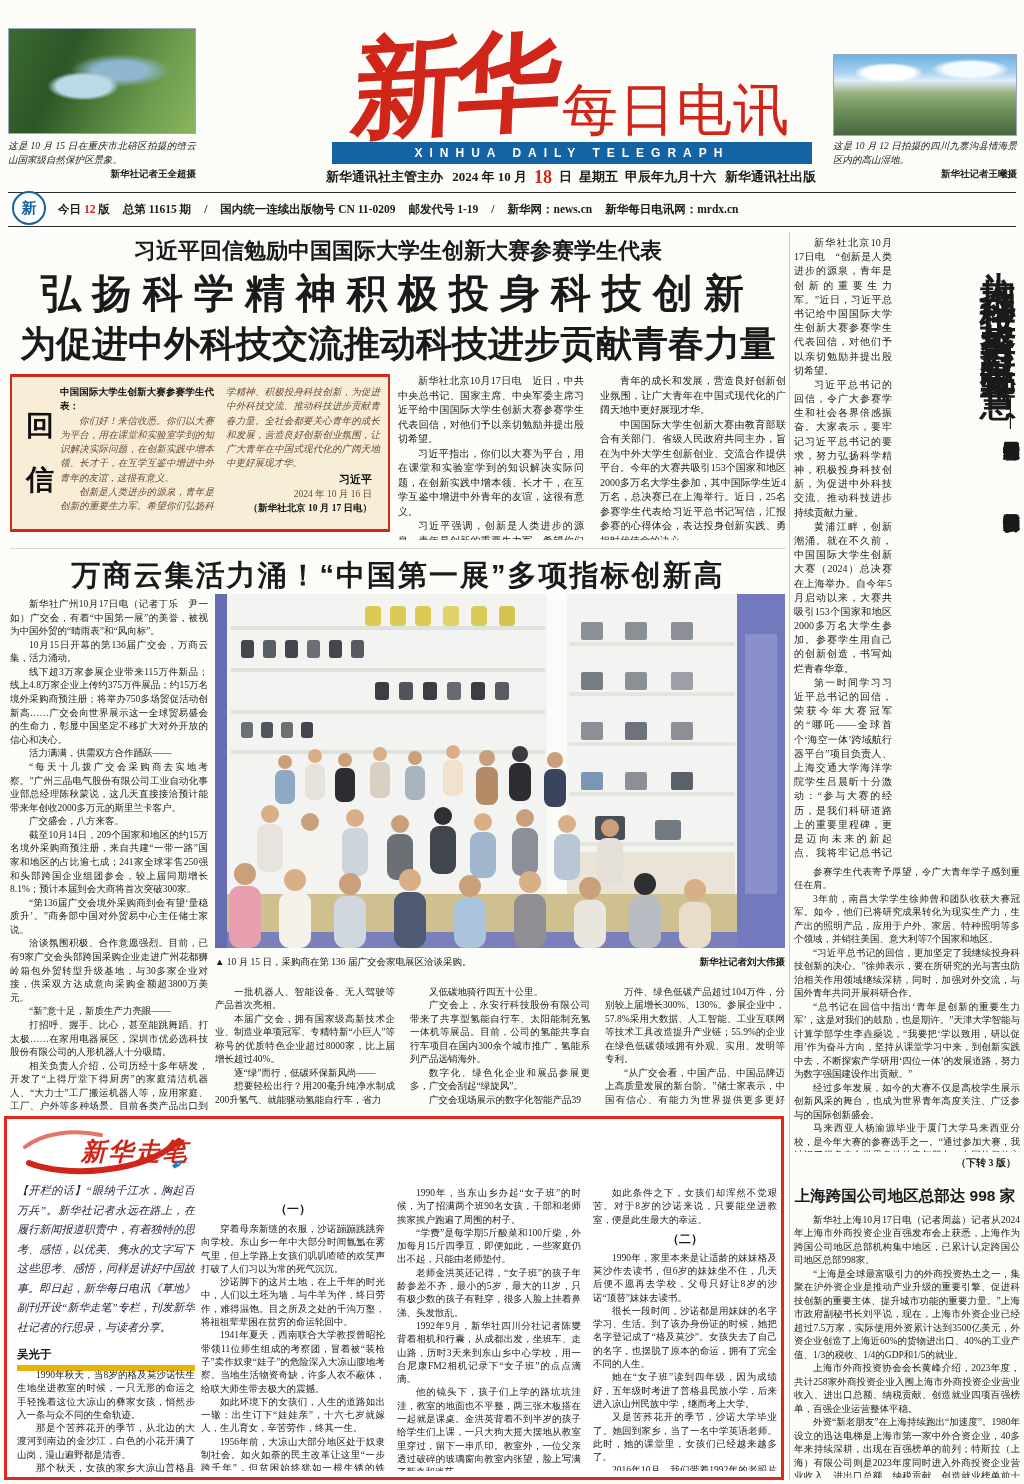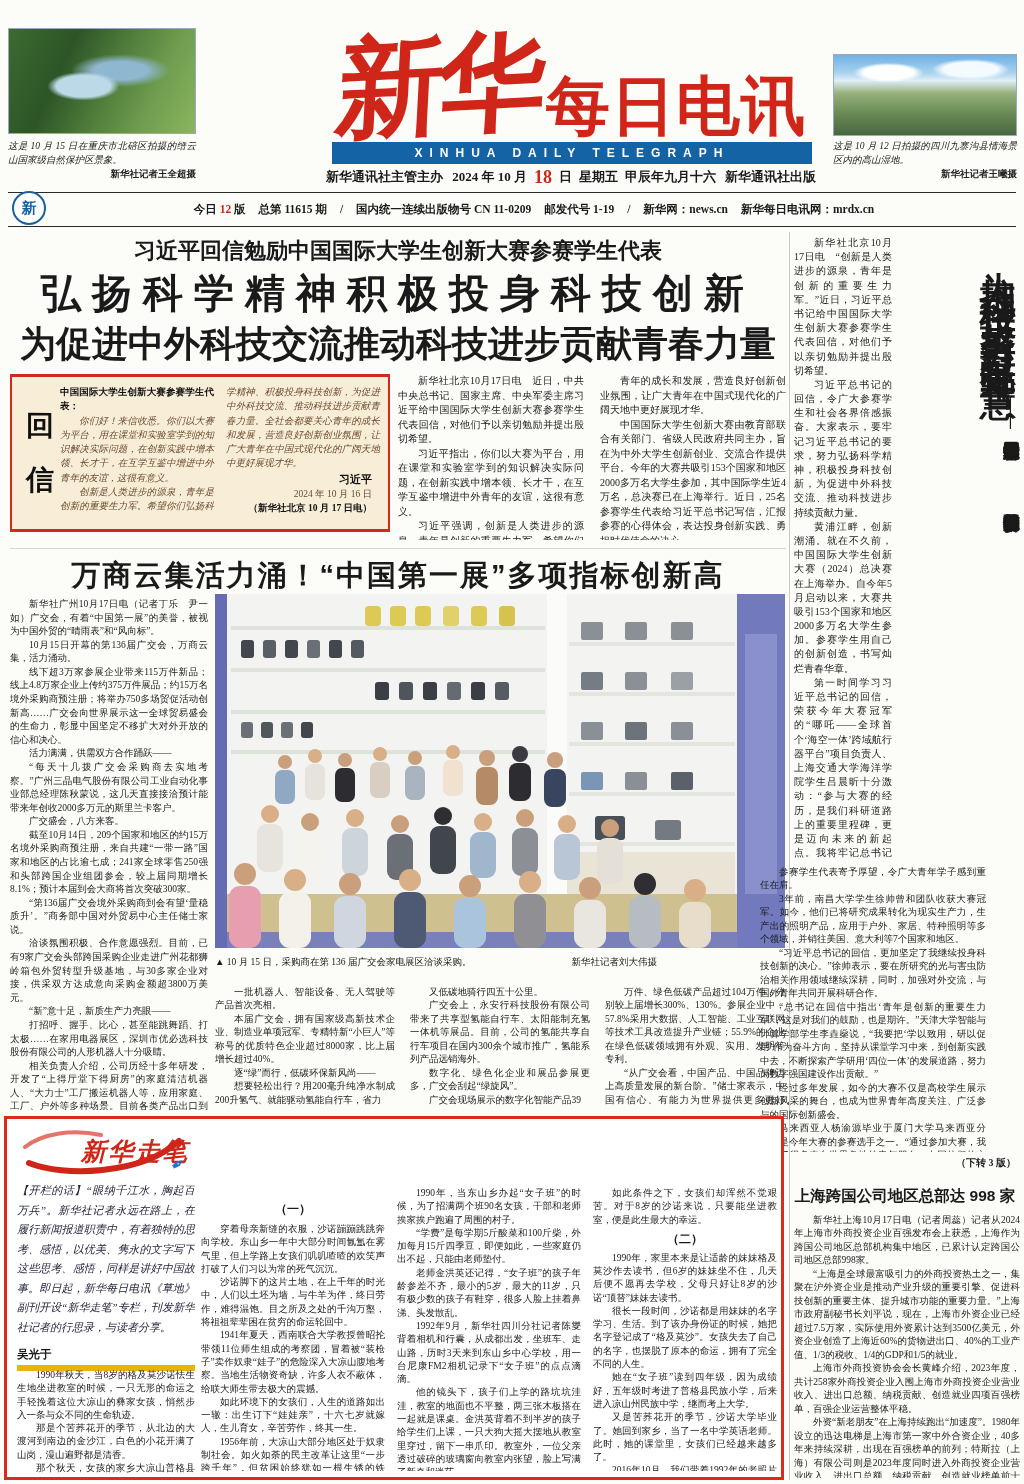--- a/index.html
+++ b/index.html
@@ -18,28 +18,28 @@
   .photo-right { left:833px; top:54px; width:184px; height:82px;
     background:
       radial-gradient(ellipse 50px 14px at 30% 22%, #fff 0 50%, transparent 70%),
       radial-gradient(ellipse 60px 16px at 75% 18%, #f4fbff 0 45%, transparent 65%),
       linear-gradient(180deg,#6fb2e4 0%,#a8d1ee 22%,#dfeef7 32%,#97b07c 48%,#6d8f58 70%,#49663f 100%);
     border:1px solid #9ab; }
   .tiny-cap { font-size:9.5px; line-height:1.45; color:#222; text-align:justify; font-style:italic; }
   .tiny-credit { display:block; text-align:right; font-weight:bold; font-style:normal; }
   .masthead { left:330px; top:14px; width:482px; height:126px; display:flex; align-items:flex-end; justify-content:center; color:#d0261a; font-family:"Liberation Serif", serif; white-space:nowrap; }
   .mast-calli { font-size:108px; font-weight:bold; line-height:1; transform:rotate(-3deg) skewX(-6deg); letter-spacing:-6px; margin-right:6px; }
-  .mast-block { font-size:64px; font-weight:bold; line-height:1.05; letter-spacing:1px; }
+  .mast-block { font-size:56px; font-weight:normal; line-height:1.05; letter-spacing:1px; }
   .english-bar { left:332px; top:142px; width:480px; height:22px; background:#1464a5; color:#fff; display:flex; align-items:center; justify-content:center; font-family:"Liberation Sans", sans-serif; font-size:12px; font-weight:bold; letter-spacing:7px; }
   .dateline { left:326px; top:168px; width:490px; display:flex; justify-content:space-between; align-items:baseline; font-size:13px; font-weight:bold; white-space:nowrap; }
   .date-center { display:flex; align-items:flex-end; gap:7px; }
   .date-day { color:#d0261a; font-size:18px; line-height:1; }
   .rule { background:#2a2a2a; height:1px; }
   .emblem { left:12px; top:191px; width:34px; height:34px; border-radius:50%; border:2px solid #17619f; background:#fff; color:#17619f; display:flex; align-items:center; justify-content:center; font-size:15px; font-weight:bold; z-index:2; }
-  .infobar { left:58px; top:197px; width:952px; height:24px; display:flex; justify-content:center; align-items:center; gap:13px; font-size:11.5px; font-weight:bold; white-space:nowrap; }
+  .infobar { left:58px; top:197px; width:952px; height:24px; display:flex; justify-content:flex-start; align-items:center; gap:13px; font-size:11.5px; font-weight:bold; white-space:nowrap; }
   .red { color:#d0261a; }
 
   
   .kicker { left:10px; top:236px; width:776px; text-align:center; font-size:22px; font-weight:900; font-family:"Liberation Sans",sans-serif; }
   .h1a { left:10px; top:266px; width:776px; text-align:center; font-size:40px; font-weight:900; letter-spacing:11px; font-family:"Liberation Sans",sans-serif; }
   .h1b { left:10px; top:320px; width:776px; text-align:center; font-size:36px; font-weight:900; letter-spacing:0; font-family:"Liberation Sans",sans-serif; }
   .letterbox { left:10px; top:374px; width:380px; height:158px; background:#f8eed8; border:2px solid #d3281e; border-top-width:3px; border-bottom-width:3px; display:flex; padding:8px 8px; }
   .letter-label { width:40px; display:flex; flex-direction:column; align-items:center; justify-content:center; gap:16px; font-size:28px; font-weight:900; color:#111; }
   .letter-body { flex:1; column-count:2; column-gap:12px; font-size:9.5px; line-height:1.5; color:#6b4a2e; }
   .letter-body .salut { font-weight:bold; color:#111; text-indent:0; font-style:normal; }
@@ -49,32 +49,32 @@
   .letter-sign .wire { font-weight:bold; color:#111; }
   .lead-cols { left:398px; top:374px; width:388px; height:166px; display:flex; gap:16px; overflow:hidden; }
   .lcol { flex:1; font-size:10px; line-height:1.45; }
 
   
   .fair-rule { left:10px; top:548px; width:776px; height:1px; background:#d8d8d2; }
   .fair-headline { left:10px; top:556px; width:776px; text-align:center; font-size:29px; font-weight:900; font-family:"Liberation Sans",sans-serif; letter-spacing:2px; }
   .fair-left { left:10px; top:598px; width:198px; height:512px; font-size:9.5px; line-height:1.43; overflow:hidden; }
   .fair-photo { left:215px; top:594px; width:570px; height:354px; }
   .fair-caption { left:215px; top:956px; width:570px; display:flex; font-size:9.5px; align-items:baseline; }
-  .fair-caption .credit { font-weight:normal; margin-left:auto; margin-right:128px; }
+  .fair-caption .credit { font-weight:bold; margin-left:auto; }
   .fair-cols { left:215px; top:986px; width:570px; height:122px; display:flex; gap:15px; overflow:hidden; }
   .fcol { width:180px; font-size:9.5px; line-height:1.42; overflow:hidden; }
 
   
   .vrule { left:789px; top:232px; width:1px; height:1248px; background:#c9c9c4; }
   .youth-narrow { left:794px; top:236px; width:98px; height:622px; font-size:10px; line-height:1.42; overflow:hidden; }
   .youth-vert { left:894px; top:238px; width:128px; height:622px; writing-mode:vertical-rl; display:flex; gap:8px; }
   .vt-title { font-size:36px; font-weight:900; letter-spacing:8px; font-family:"Liberation Sans",sans-serif; padding-top:4px; }
   .vt-sub { font-size:16.5px; font-weight:bold; padding-top:26px; }
   .vt-sub2 { padding-top:64px; }
-  .youth-wide { left:760px; top:866px; width:226px; height:286px; font-size:9.5px; line-height:1.42; overflow:hidden; }
+  .youth-wide { left:794px; top:866px; width:226px; height:286px; font-size:9.5px; line-height:1.42; overflow:hidden; }
   .youth-cont { left:794px; top:1156px; width:222px; text-align:right; font-size:10px; font-weight:bold; }
 
   
   .sh-headline { left:788px; top:1186px; width:234px; text-align:center; font-size:15.5px; font-weight:900; font-family:"Liberation Sans",sans-serif; white-space:nowrap; }
   .sh-body { left:794px; top:1214px; width:226px; height:264px; font-size:9.5px; line-height:1.42; overflow:hidden; }
 
   
   .essay-box { left:4px; top:1116px; width:780px; height:364px; border:3px solid #dd2a1c; background:#fff; }
   .essay-box .abs { position:absolute; }
   .zb-logo { left:16px; top:8px; width:164px; height:48px; }

